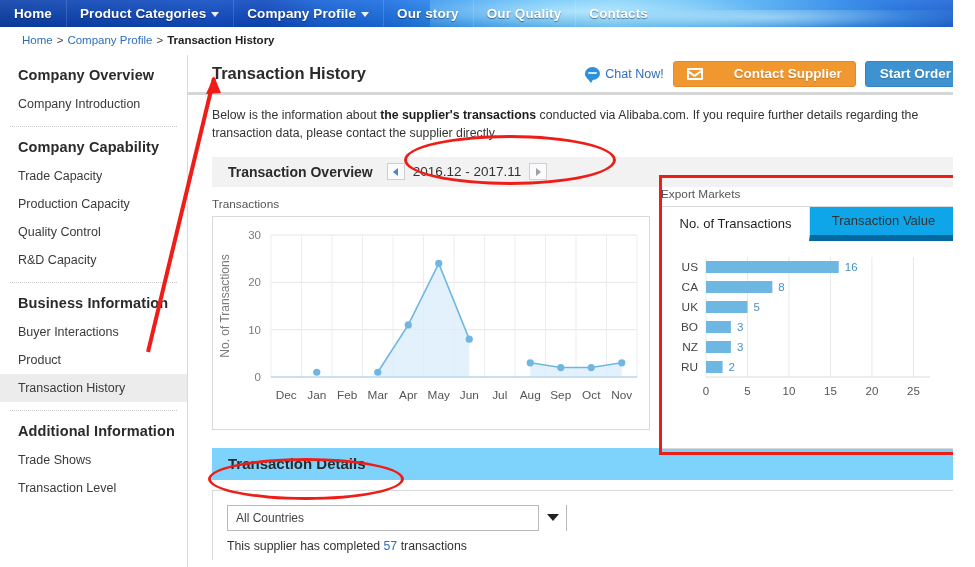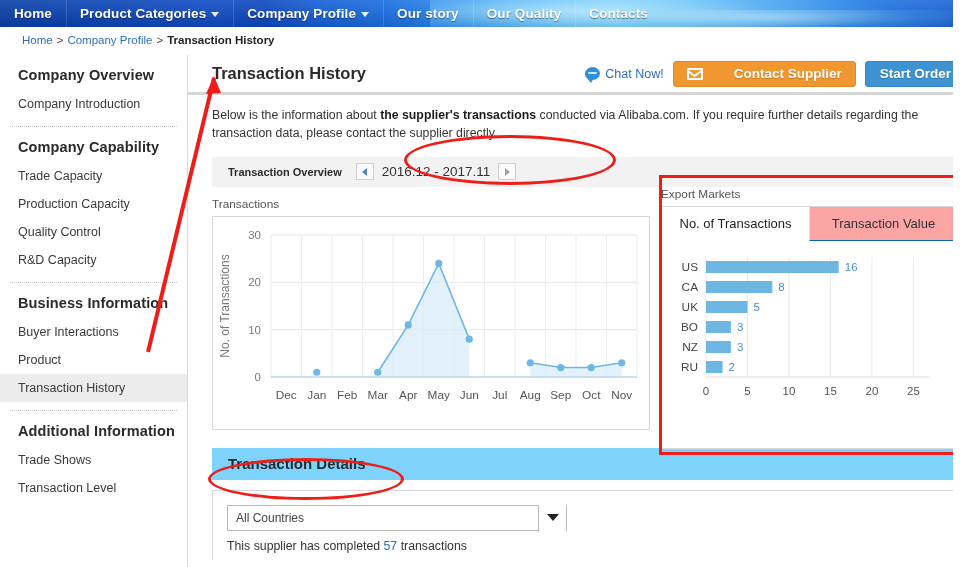--- a/index.html
+++ b/index.html
@@ -151,21 +151,21 @@
   }
   .intro b { font-weight: bold; color: #1d1d1d; }
 
   
   .section-bar {
     margin: 14px 18px 0 24px; height: 30px;
     background: #f2f2f2;
     display: flex; align-items: center; padding-left: 16px;
     position: relative;
   }
-  .section-bar .s-title { font-size: 11px; font-weight: bold; color: #2b2b2b; }
+  .section-bar .s-title { font-size: 14px; font-weight: bold; color: #2b2b2b; }
 
   .range-ctl { display: flex; align-items: center; gap: 8px; margin-left: 14px; }
   .range-btn {
     width: 18px; height: 17px; border: 1px solid #cfcfcf; background: #fbfbfb;
     display: flex; align-items: center; justify-content: center; cursor: pointer;
   }
   .tri-l { width:0;height:0;border-top:4px solid transparent;border-bottom:4px solid transparent;border-right:5px solid #4a86c8; }
   .tri-r { width:0;height:0;border-top:4px solid transparent;border-bottom:4px solid transparent;border-left:5px solid #9aa1a8; }
   .range-text { font-size: 13.5px; color: #333; font-weight: normal; }
 
@@ -179,21 +179,21 @@
 
   .chart-box { border: 1px solid #d9d9d9; background: #fff; height: 214px; position: relative; }
 
   .ex-box { border: 1px solid #d9d9d9; background: #fff; height: 243px; position: relative; }
 
   
   .tabs { display: flex; height: 34px; }
   .tab {
     flex: 1; display: flex; align-items: center; justify-content: center;
     font-size: 13px; color: #333; cursor: pointer;
-    background: #fca5a5; border-bottom: 1px solid #0369a1;
+    background: #0ea5e9; border-bottom: 6px solid #0369a1;
   }
   .tab.active { background: #fff; border-bottom: 1px solid #fff; color: #1f1f1f; }
   .tab + .tab { border-left: 1px solid #e2e2e2; }
 
   
   .anno { position: absolute; pointer-events: none; }
   .ellipse { border: 3px solid #ee1d17; border-radius: 50%; }
   .redbox  { border: 3px solid #ee1d17; }
 
   

